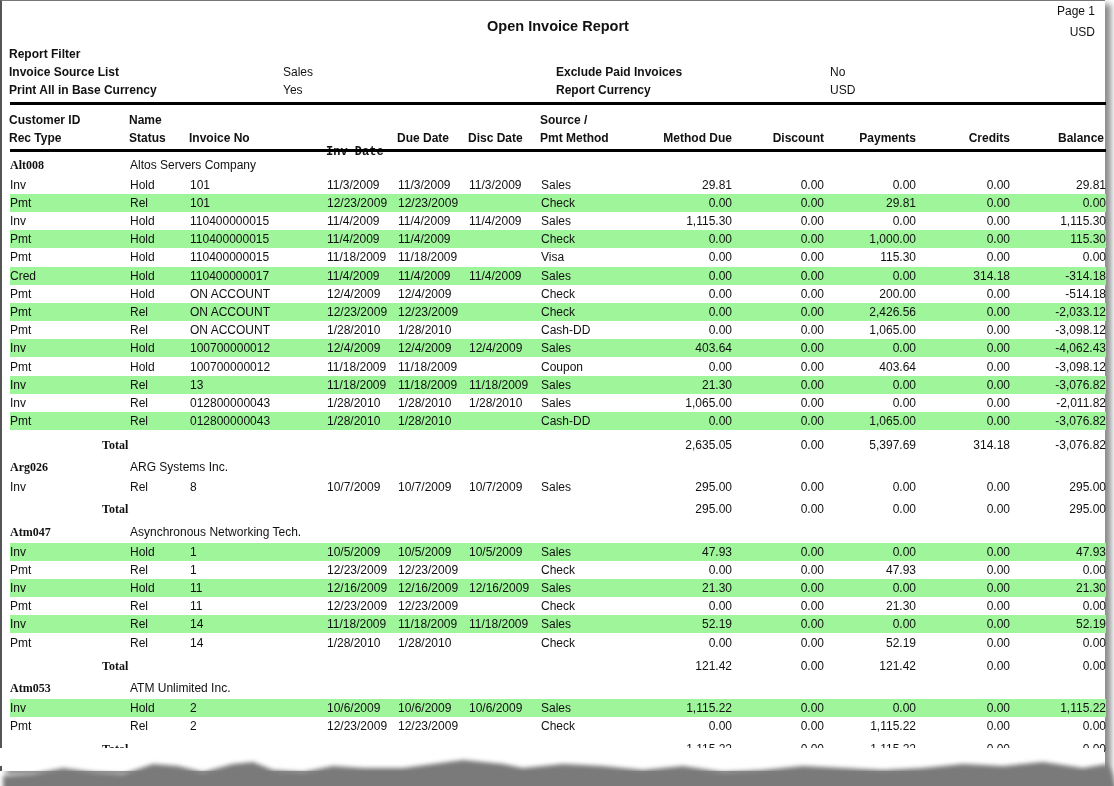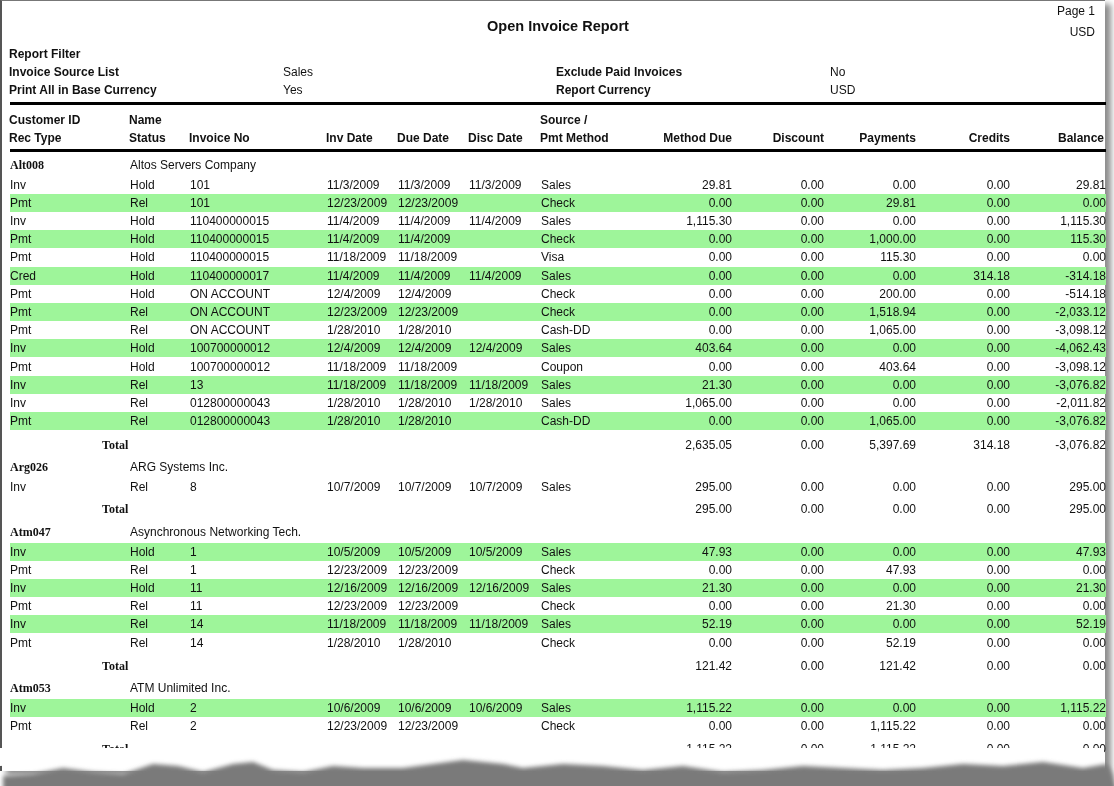--- a/index.html
+++ b/index.html
@@ -40,21 +40,21 @@
   <div class="lbl" style="left:554px; top:82px;">Report Currency</div>
   <div class="val" style="left:828px; top:82px;">USD</div>
 
   <div class="rule" style="top:101px; height:3px;"></div>
 
   <div class="colhead" style="left:7px; top:112px;">Customer ID</div>
   <div class="colhead" style="left:7px; top:130px;">Rec Type</div>
   <div class="colhead" style="left:127px; top:112px;">Name</div>
   <div class="colhead" style="left:127px; top:130px;">Status</div>
   <div class="colhead" style="left:187px; top:130px;">Invoice No</div>
-  <div class="colhead" style="left:324px; top:130px;">Inv Date</div>
+  <div class="colhead" style="left:324px; top:144px;font-family:Liberation Mono, monospace;">Inv Date</div>
   <div class="colhead" style="left:395px; top:130px;">Due Date</div>
   <div class="colhead" style="left:466px; top:130px;">Disc Date</div>
   <div class="colhead" style="left:538px; top:112px;">Source /</div>
   <div class="colhead" style="left:538px; top:130px;">Pmt Method</div>
   <div class="colhead r" style="left:640px; width:90px; top:130px;">Method Due</div>
   <div class="colhead r" style="left:732px; width:90px; top:130px;">Discount</div>
   <div class="colhead r" style="left:824px; width:90px; top:130px;">Payments</div>
   <div class="colhead r" style="left:918px; width:90px; top:130px;">Credits</div>
   <div class="colhead r" style="left:1010px; width:92px; top:130px;">Balance</div>
 
@@ -166,21 +166,21 @@
       <div class="row green" style="top: 301.9px;">
         <span class="cell" style="left: 0px;">Pmt</span>
         <span class="cell" style="left: 120px;">Rel</span>
         <span class="cell" style="left: 180px;">ON ACCOUNT</span>
         <span class="cell" style="left: 317px;">12/23/2009</span>
         <span class="cell" style="left: 388px;">12/23/2009</span>
         <span class="cell" style="left: 459px;"></span>
         <span class="cell" style="left: 531px;">Check</span>
         <span class="cell r" style="left: 632px; width: 90px;">0.00</span>
         <span class="cell r" style="left: 724px; width: 90px;">0.00</span>
-        <span class="cell r" style="left: 816px; width: 90px;">1,518.94</span>
+        <span class="cell r" style="left: 816px; width: 90px;">2,426.56</span>
         <span class="cell r" style="left: 910px; width: 90px;">0.00</span>
         <span class="cell r" style="left: 1004px; width: 92px;">-2,033.12</span>
       </div>
       <div class="row" style="top: 320.1px;">
         <span class="cell" style="left: 0px;">Pmt</span>
         <span class="cell" style="left: 120px;">Rel</span>
         <span class="cell" style="left: 180px;">ON ACCOUNT</span>
         <span class="cell" style="left: 317px;">1/28/2010</span>
         <span class="cell" style="left: 388px;">1/28/2010</span>
         <span class="cell" style="left: 459px;"></span>

